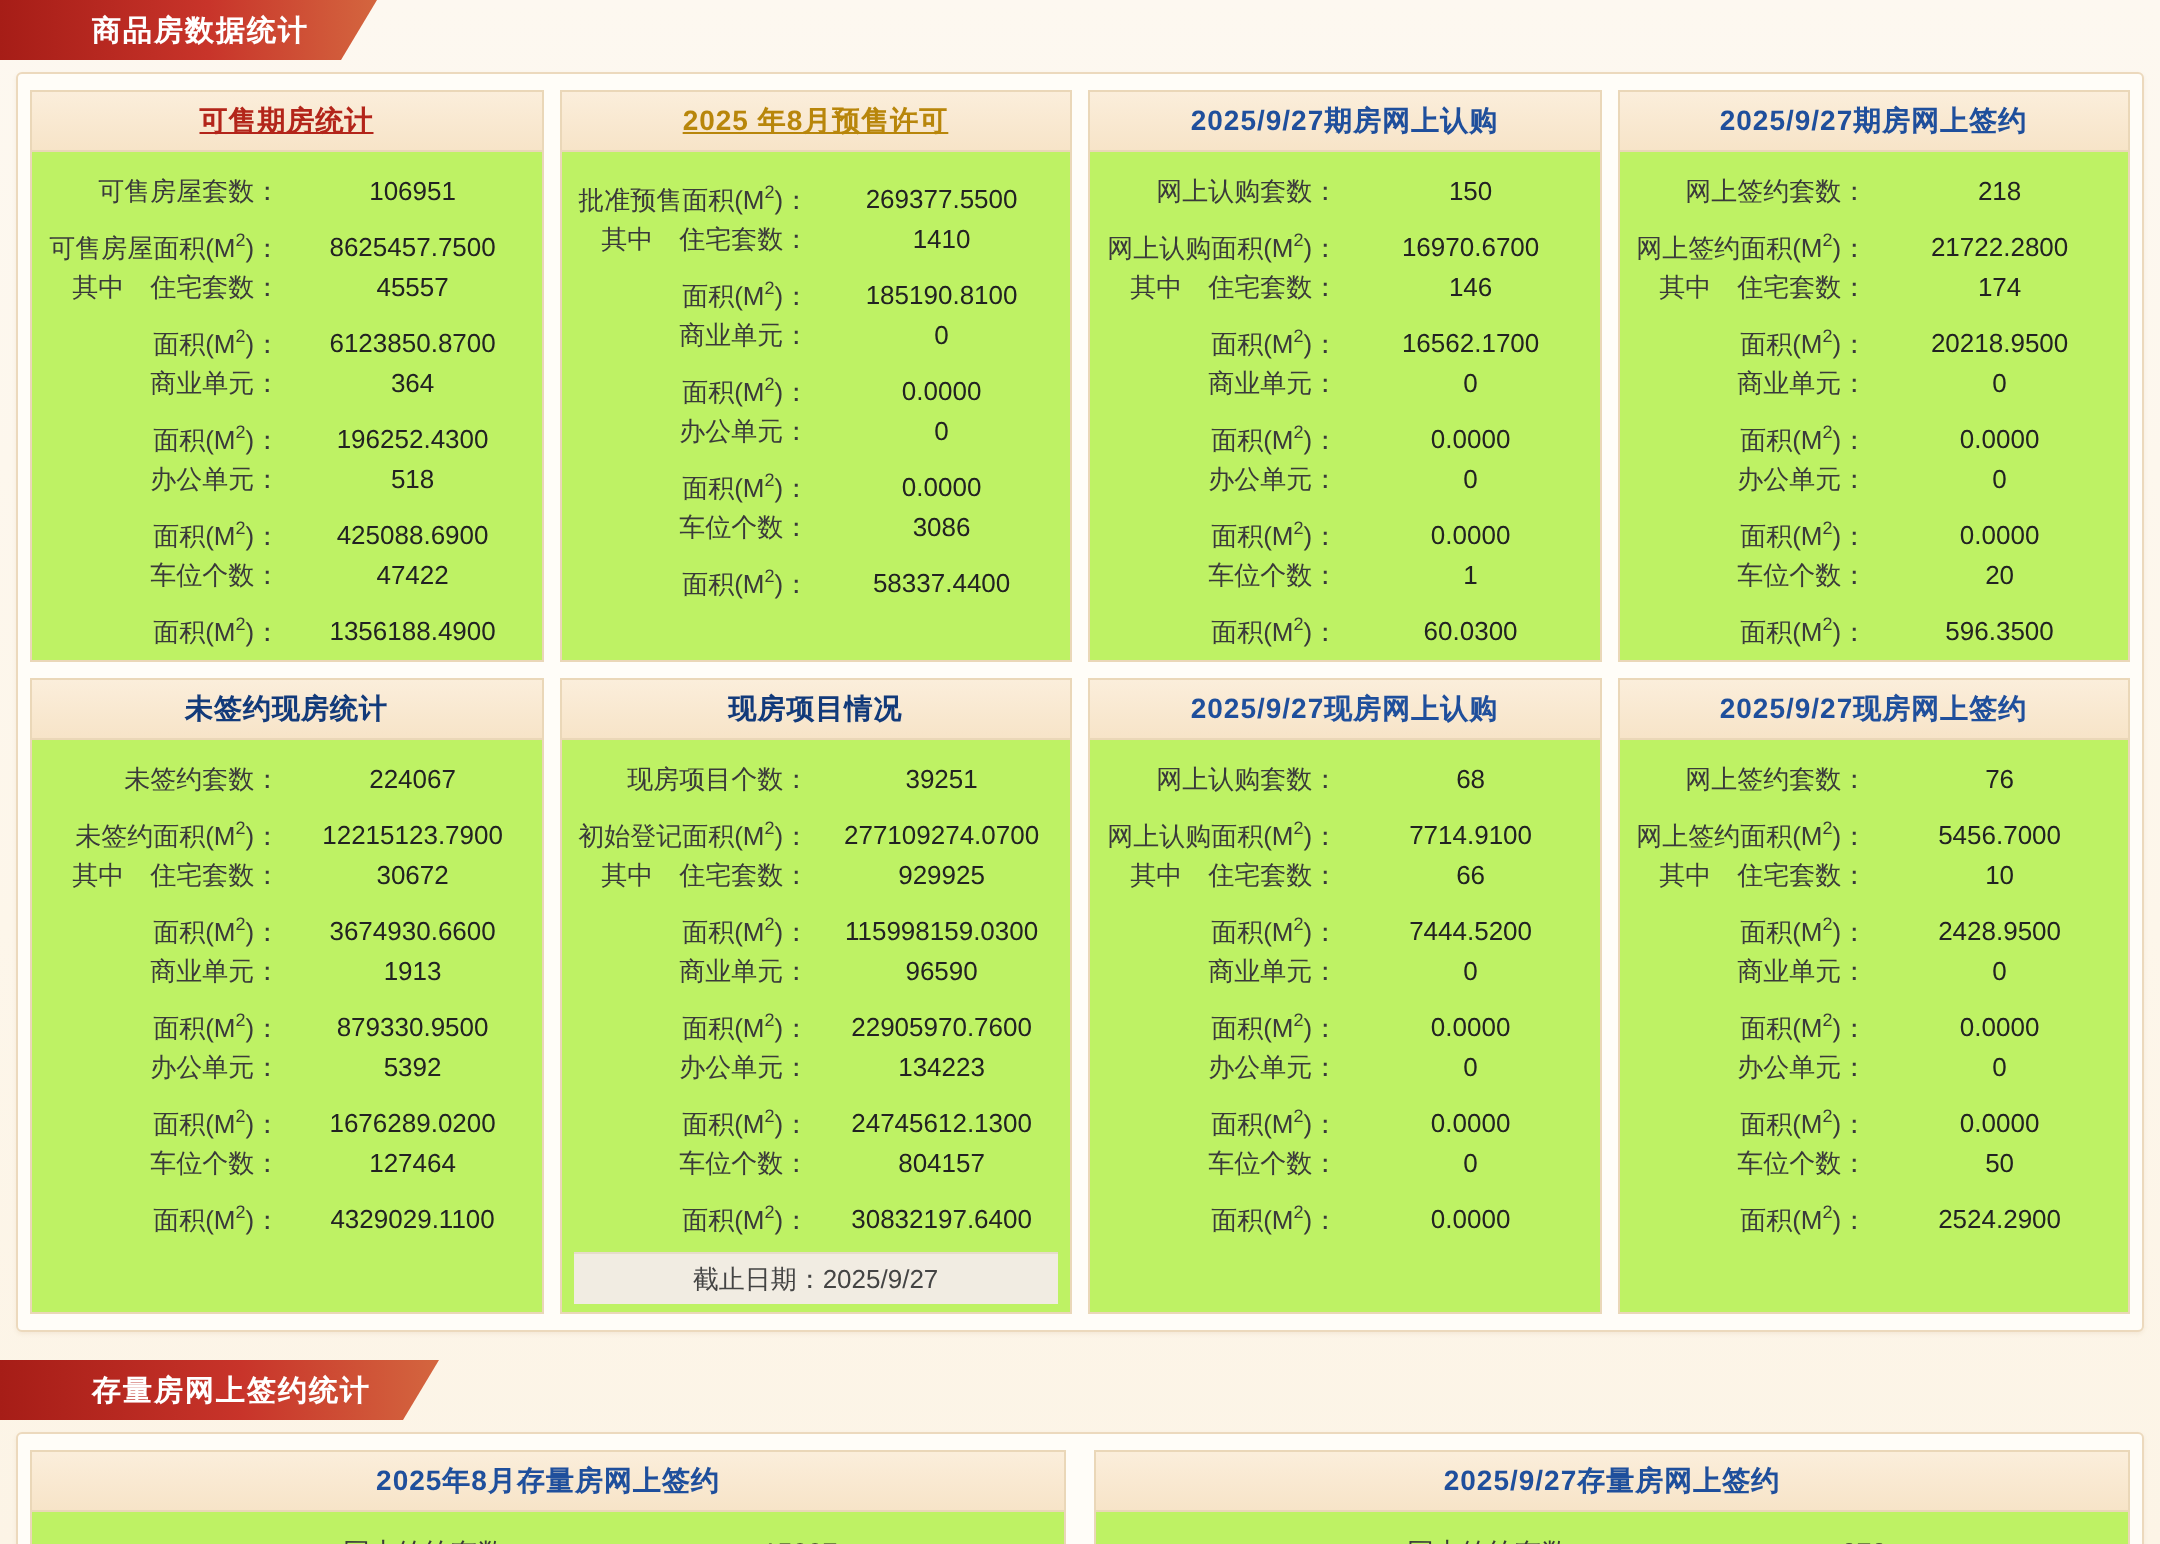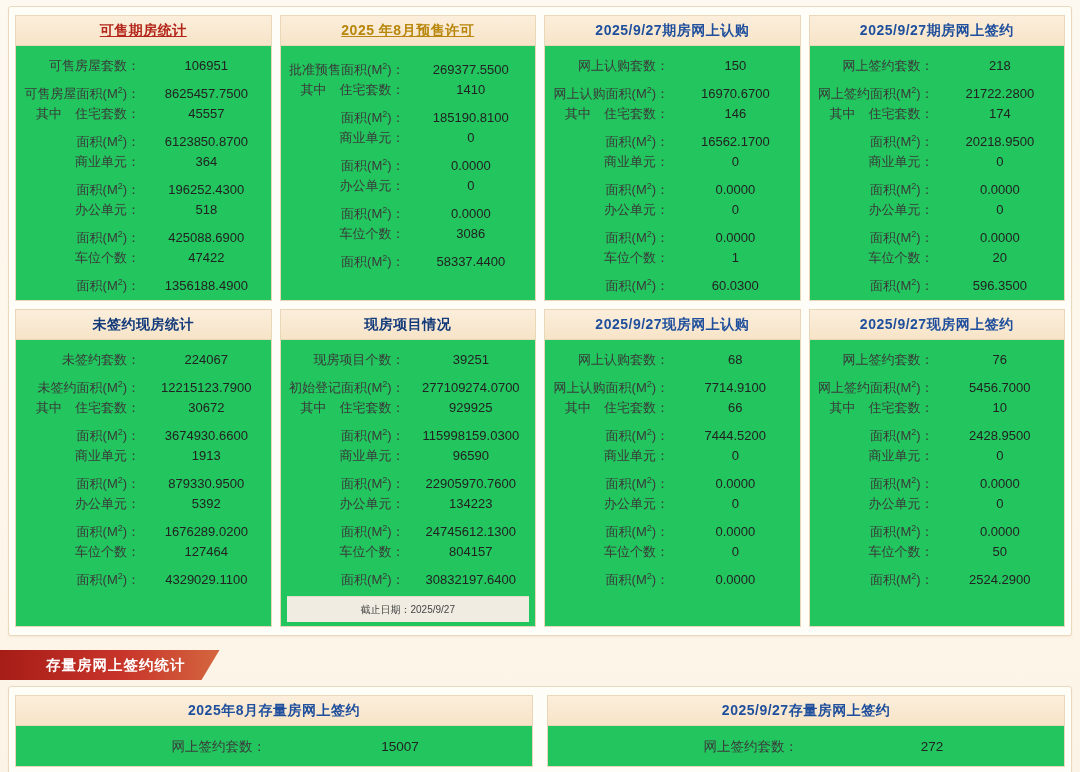--- a/index.html
+++ b/index.html
@@ -65,21 +65,21 @@
     gap: 8px;
   }
   .grid2 {
     display: grid;
     grid-template-columns: repeat(2, 1fr);
     gap: 14px;
   }
 
   .card {
     border: 1px solid #ead7b8;
-    background: #22c55e;
+    background: #bef264;
     display: flex;
     flex-direction: column;
   }
   .card-title {
     height: 30px;
     display: flex;
     align-items: center;
     justify-content: center;
     font-weight: bold;
     font-size: 14px;
@@ -114,38 +114,42 @@
     color: #222;
     white-space: nowrap;
   }
   sup { font-size: 9px; }
 
   .footnote {
     margin: 2px 6px 4px 6px;
     height: 26px;
     line-height: 26px;
     text-align: center;
-    font-size: 10px;
+    font-size: 13px;
     background: #f1ece2;
     color: #444;
     border-top: 1px solid #e6dccb;
   }
 
   
   .card-wide .lbl { flex: 0 0 50%; }
   .card-wide .val { flex: 1 1 50%; }
   .card-wide .row { height: 26px; line-height: 26px; font-size: 13.5px; }
 </style>
 </head>
 <body>
 
 <div class="page-bg"></div>
 
 <div class="wrap">
 
+  <div class="section-head">
+    <div class="ribbon-tail"></div>
+    <div class="ribbon">商品房数据统计</div>
+  </div>
 
   <div class="panel">
     <div class="grid">
 
       <div class="card">
         <div class="card-title red">可售期房统计</div>
         <div class="rows">
           <div class="row">
               <span class="lbl">可售房屋套数：</span>
               <span class="val">106951</span>

